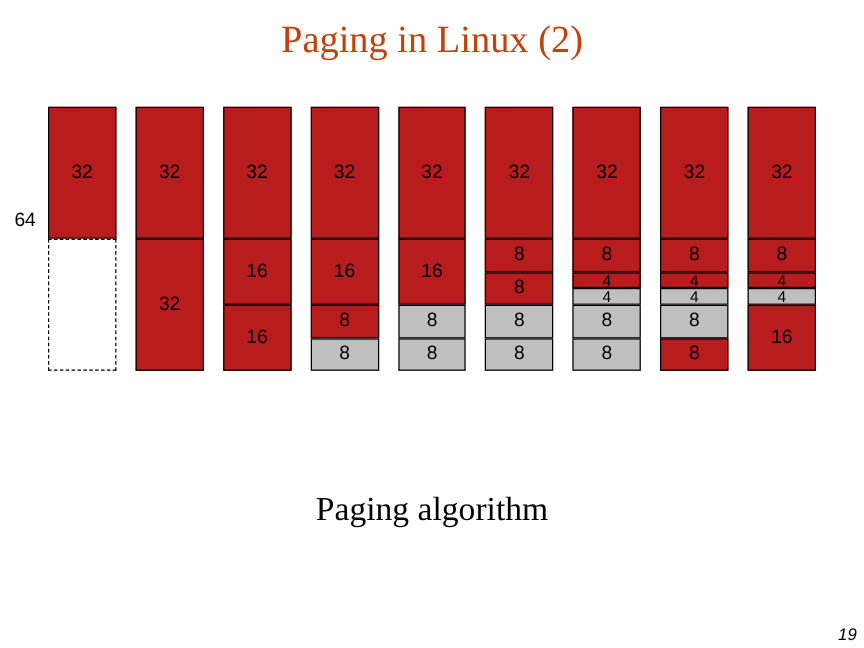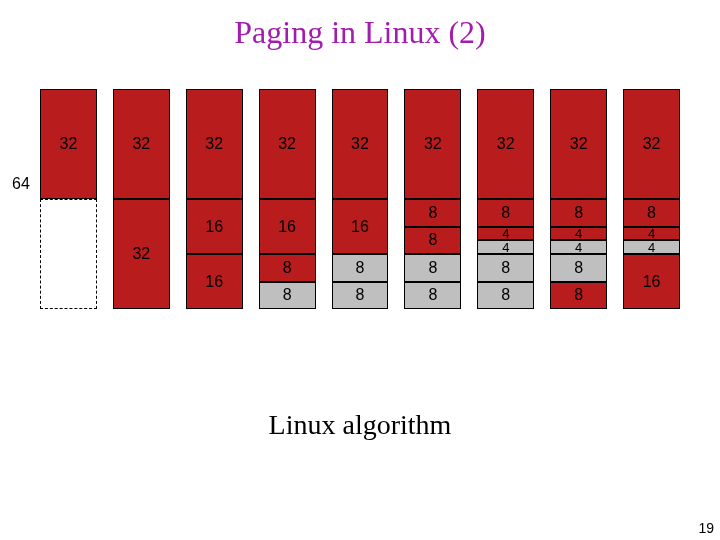--- a/index.html
+++ b/index.html
@@ -1,25 +1,25 @@
 <!DOCTYPE html>
 <html><head>
   <meta charset="utf-8">
   <style>
     * { box-sizing: border-box; margin: 0; padding: 0; }
     body { width: 720px; height: 540px; background: #fff; font-family: "Times New Roman", serif; position: relative; }
-    .title { text-align: center; font-size: 32px; color: #a21caf; padding-top: 14px; font-weight: normal; }
+    .title { text-align: center; font-size: 32px; color: #c2410c; padding-top: 14px; font-weight: normal; }
     .chart { position: relative; margin: 28px auto 0; width: 640px; height: 230px; }
     .col { position: absolute; bottom: 0; width: 64px; }
     .cell { position: absolute; left: 0; width: 100%; border: 1px solid #000; font-family: Arial, Helvetica, sans-serif; font-size: 16px; display: flex; align-items: center; justify-content: center; background: #b91c1c; }
     .cell.solid { background: #bfbfbf; }
     .cell.dash  { background: #fff; border-style: dashed; }
     .label64 { position: absolute; font-family: Arial, Helvetica, sans-serif; font-size: 16px; }
     .caption { text-align: center; font-size: 28px; margin-top: 100px; color: #000; }
-    .pagenum { position: absolute; right: 6px; bottom: 4px; font-family: Arial, Helvetica, sans-serif; font-size: 14px; }
+    .pagenum { position: absolute; right: 6px; bottom: 4px; font-family: Arial, Helvetica, sans-serif; font-size: 14px; font-style: italic; }
   </style>
 </head>
 <body>
 
 <h1 class="title">Paging in Linux (2)</h1>
 
 <div class="chart">
   <span class="label64" style="left:-28px; top:96px;">64</span>
   <div id="cols">
       <div class="col" style="left: 0px; width: 56.8889px; height: 220px;">
@@ -73,15 +73,15 @@
       <div class="col" style="left: 583.111px; width: 56.8889px; height: 220px;">
         <div class="cell " style="bottom: 110px; height: 110px;">32</div>
         <div class="cell " style="bottom: 82.5px; height: 27.5px;">8</div>
         <div class="cell " style="bottom: 68.75px; height: 13.75px; font-size: 13px;">4</div>
         <div class="cell solid" style="bottom: 55px; height: 13.75px; font-size: 13px;">4</div>
         <div class="cell " style="bottom: 0px; height: 55px;">16</div>
       </div>
     </div>
 </div>
 
-<div class="caption">Linux algorithm</div>
+<div class="caption">Paging algorithm</div>
 
 <div class="pagenum">19</div>
 
 </body></html>

